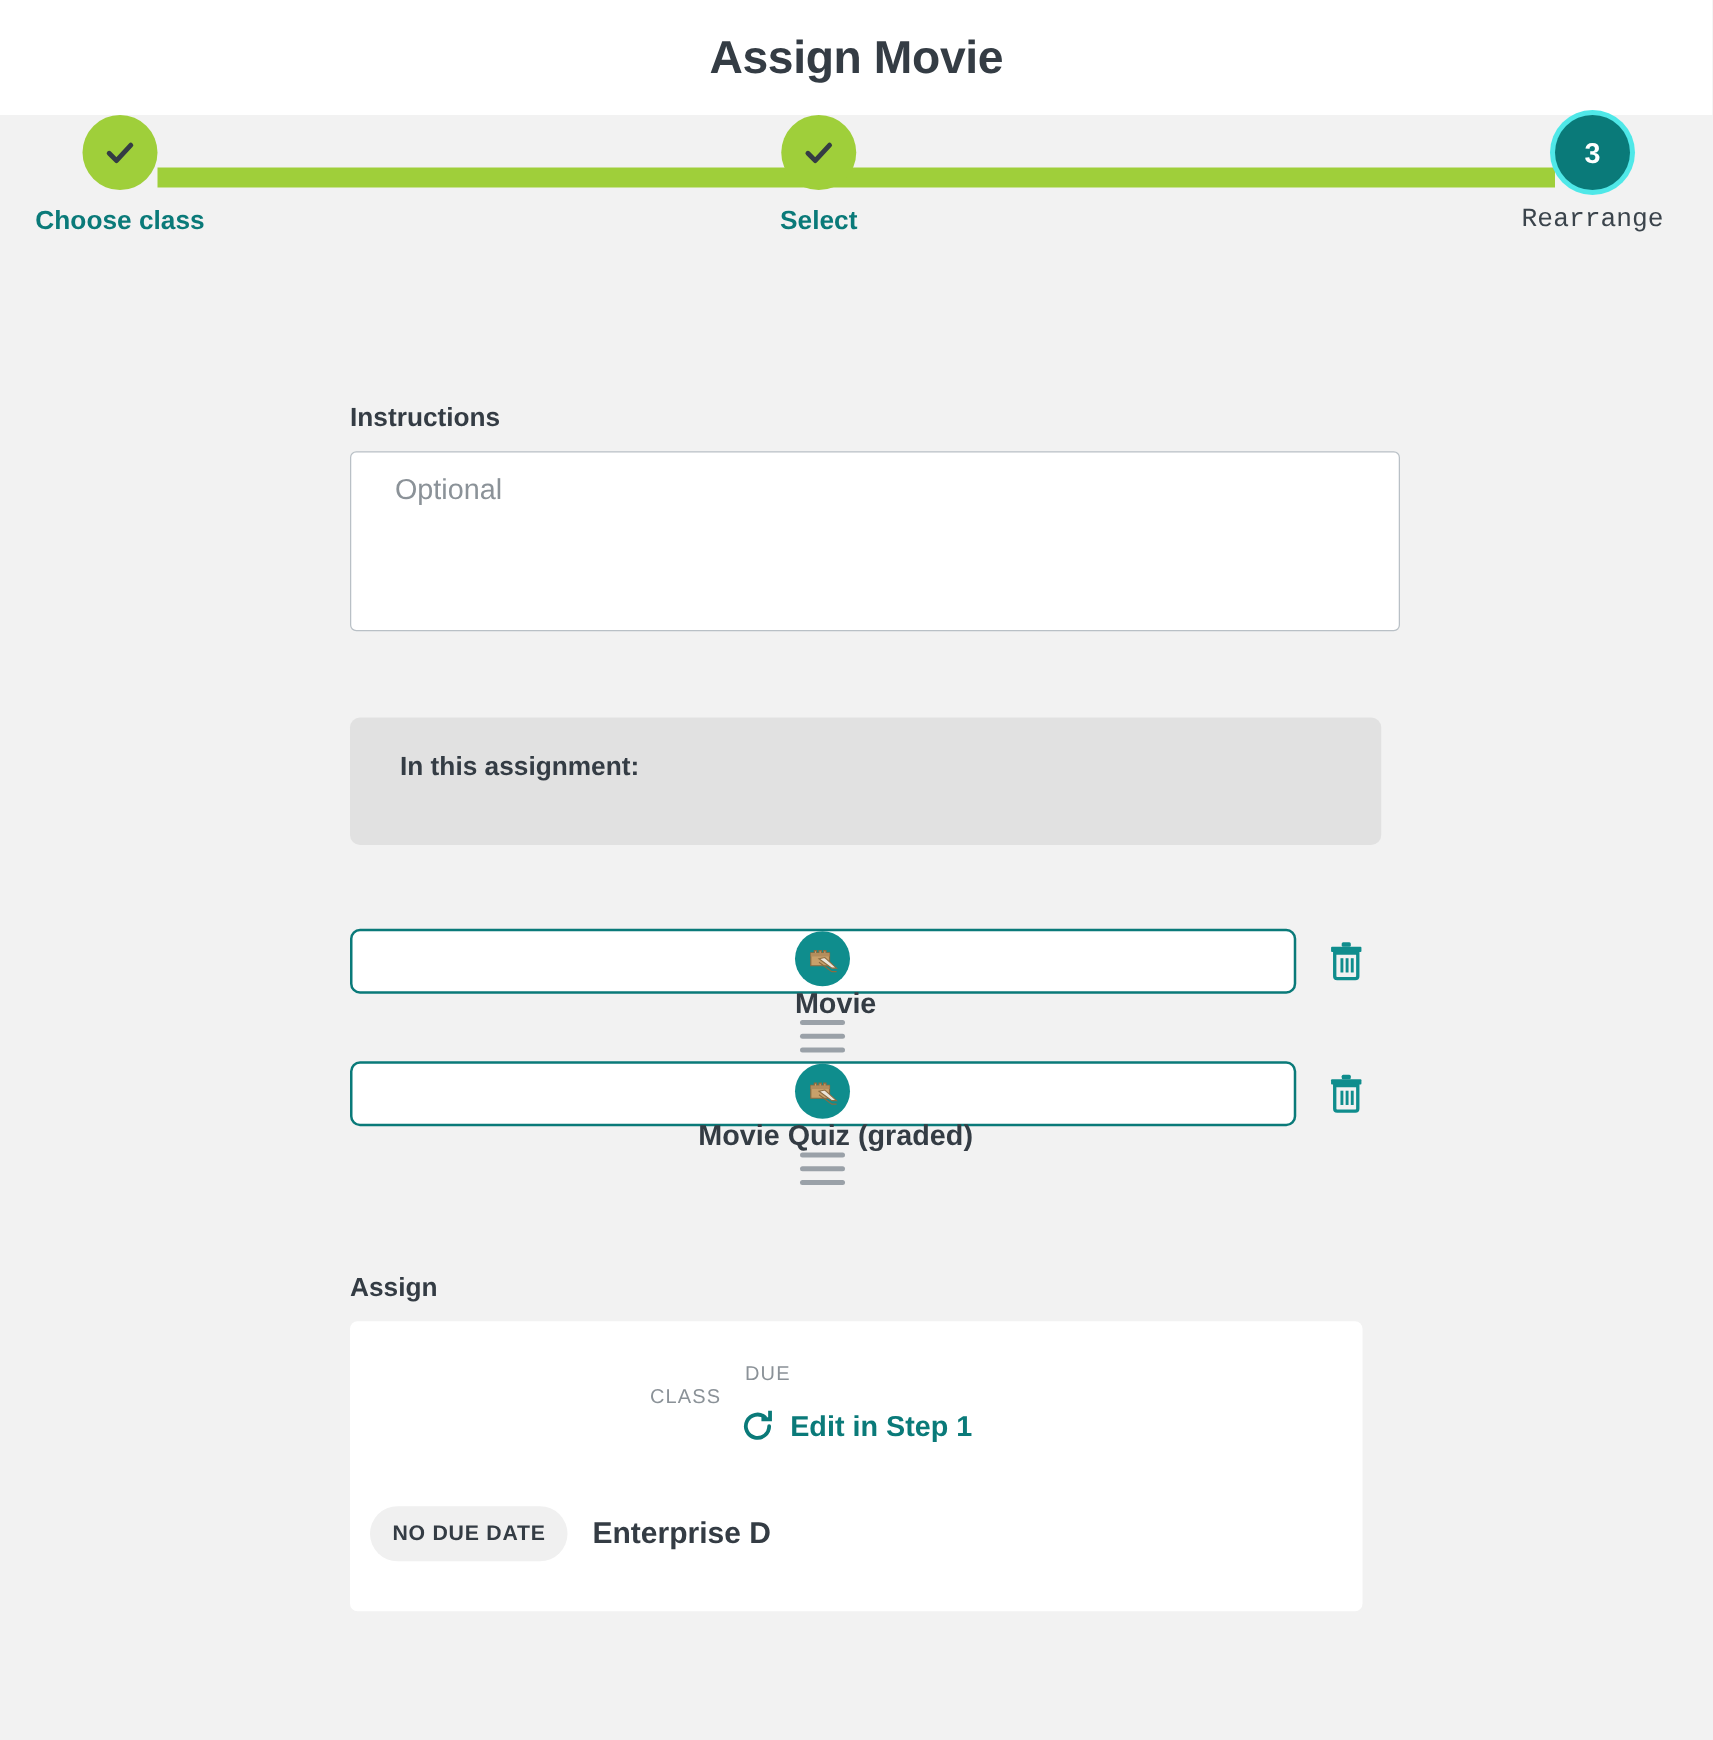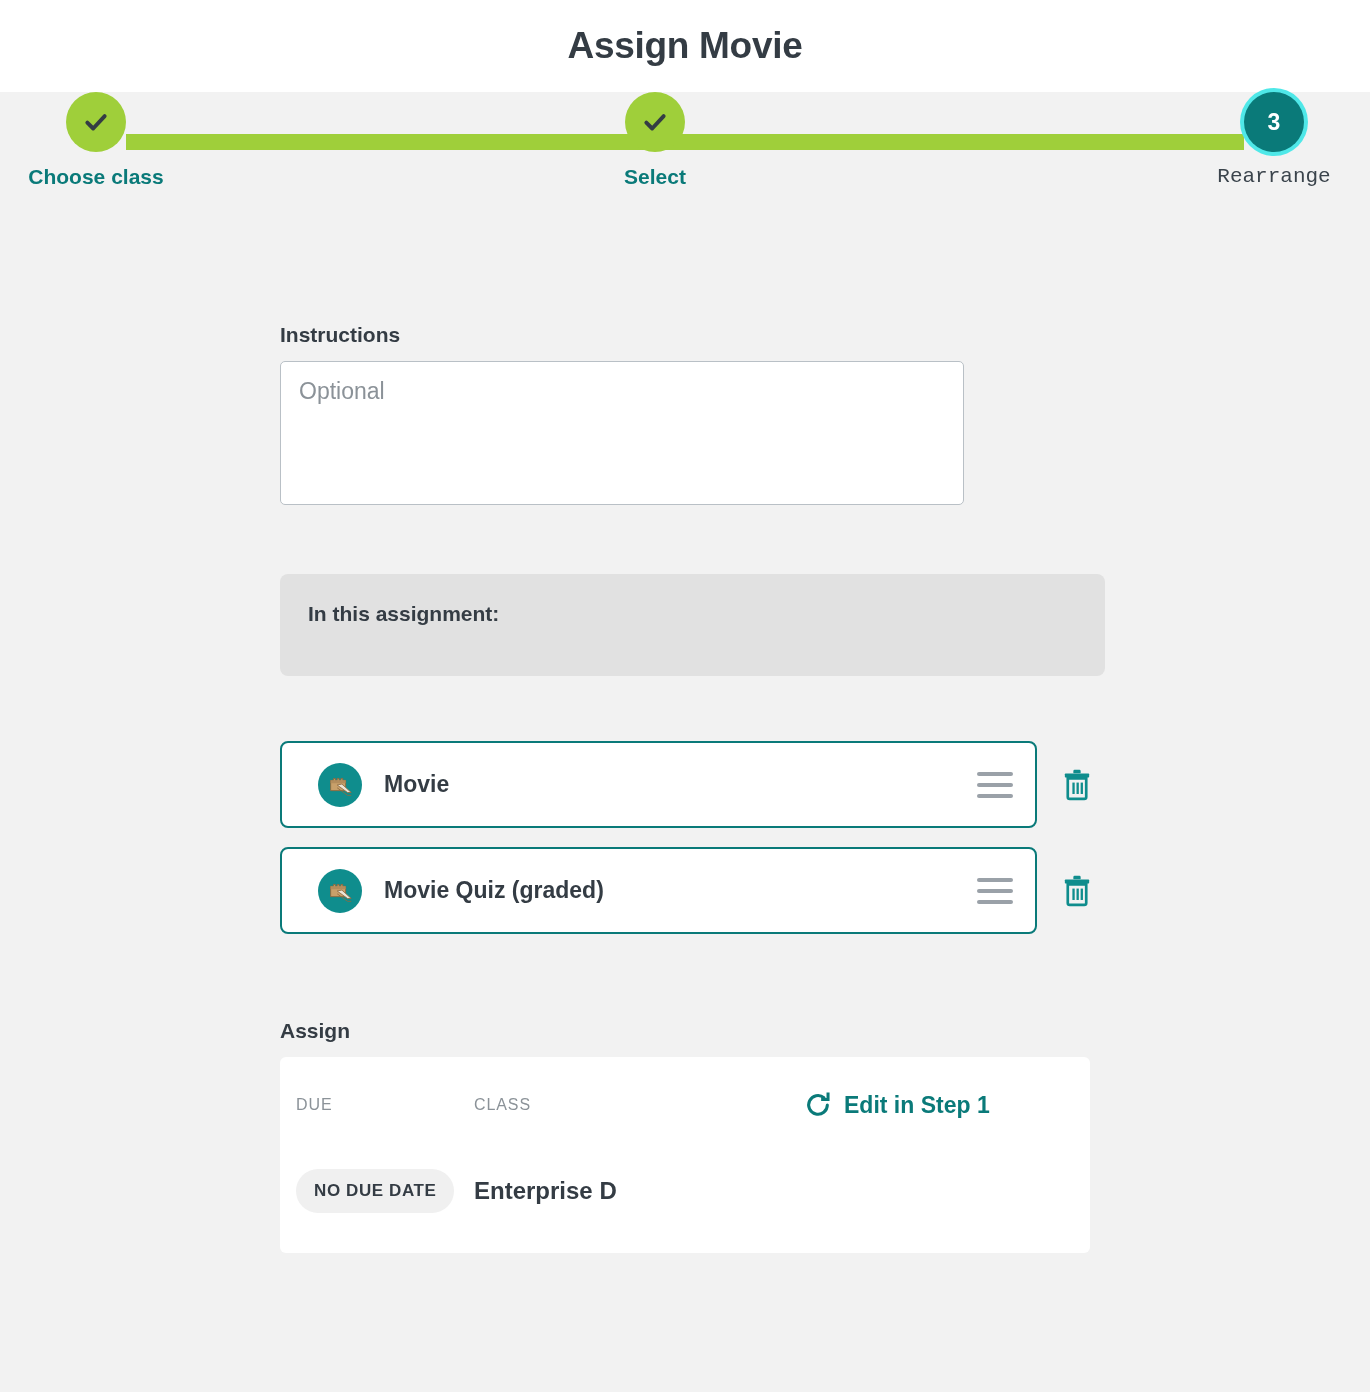--- a/index.html
+++ b/index.html
@@ -116,40 +116,40 @@
   }
 
   .field-label {
     font-size: 21px;
     font-weight: bold;
     color: #343c44;
     margin-bottom: 14px;
   }
 
   .instructions-box {
-    width: 684px;
+    width: 840px;
     height: 144px;
     background: #ffffff;
     border: 1px solid #b9c0c6;
     border-radius: 5px;
-    padding: 16px 18px;
+    padding: 16px 35px;
     font-family: "Liberation Sans", sans-serif;
     font-size: 23px;
     color: #0f172a;
     resize: none;
     outline: none;
   }
   .instructions-box::placeholder { color: #8b9298; }
 
   
   .assignment-panel {
     width: 825px;
     background: #e1e1e1;
     border-radius: 8px;
-    padding: 28px 32px 30px 28px;
+    padding: 28px 32px 30px 40px;
   }
   .assignment-panel-title {
     font-size: 21px;
     font-weight: bold;
     color: #343c44;
     margin-bottom: 20px;
   }
   .assignment-item {
     display: flex;
     align-items: center;
@@ -175,27 +175,28 @@
   .wall-icon svg { display: block; }
 
   
   .sort-row-wrap {
     display: flex;
     align-items: center;
     gap: 0;
   }
   .sort-row {
     width: 770px;
-    height: 87px;
+    height: 52px;
     background: #ffffff;
     border: 2px solid #0a7a79;
     border-radius: 8px;
     display: flex;
     align-items: center;
-    padding: 0 22px 0 36px;
+    padding: 0 22px 0 20px;
+    flex-direction: column;
   }
   .sort-row .row-label {
     font-size: 23px;
     font-weight: bold;
     color: #343c44;
     margin-left: 22px;
     flex: 1;
   }
   .drag-handle {
     width: 36px;
@@ -229,20 +230,21 @@
   .summary-card {
     width: 810px;
     background: #ffffff;
     border-radius: 6px;
     padding: 34px 0 40px 0;
   }
   .summary-head {
     display: flex;
     align-items: center;
     padding: 0 16px 0 16px;
+    flex-direction: column;
   }
   .sum-col-due { width: 178px; padding-left: 0; }
   .sum-col-class { width: 330px; }
   .sum-col-edit { flex: 1; display: flex; align-items: center; }
   .sum-head-text {
     font-size: 16px;
     letter-spacing: 0.9px;
     color: #8b9298;
     font-weight: normal;
   }

